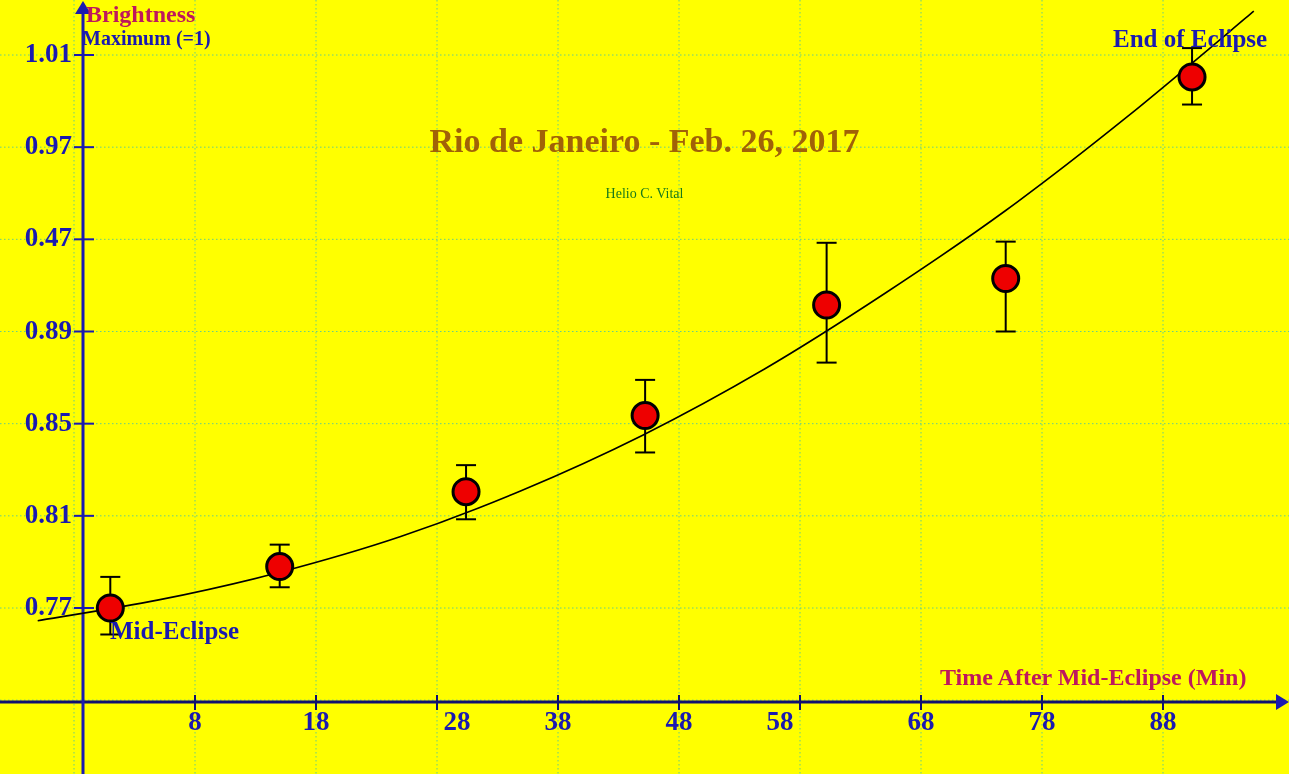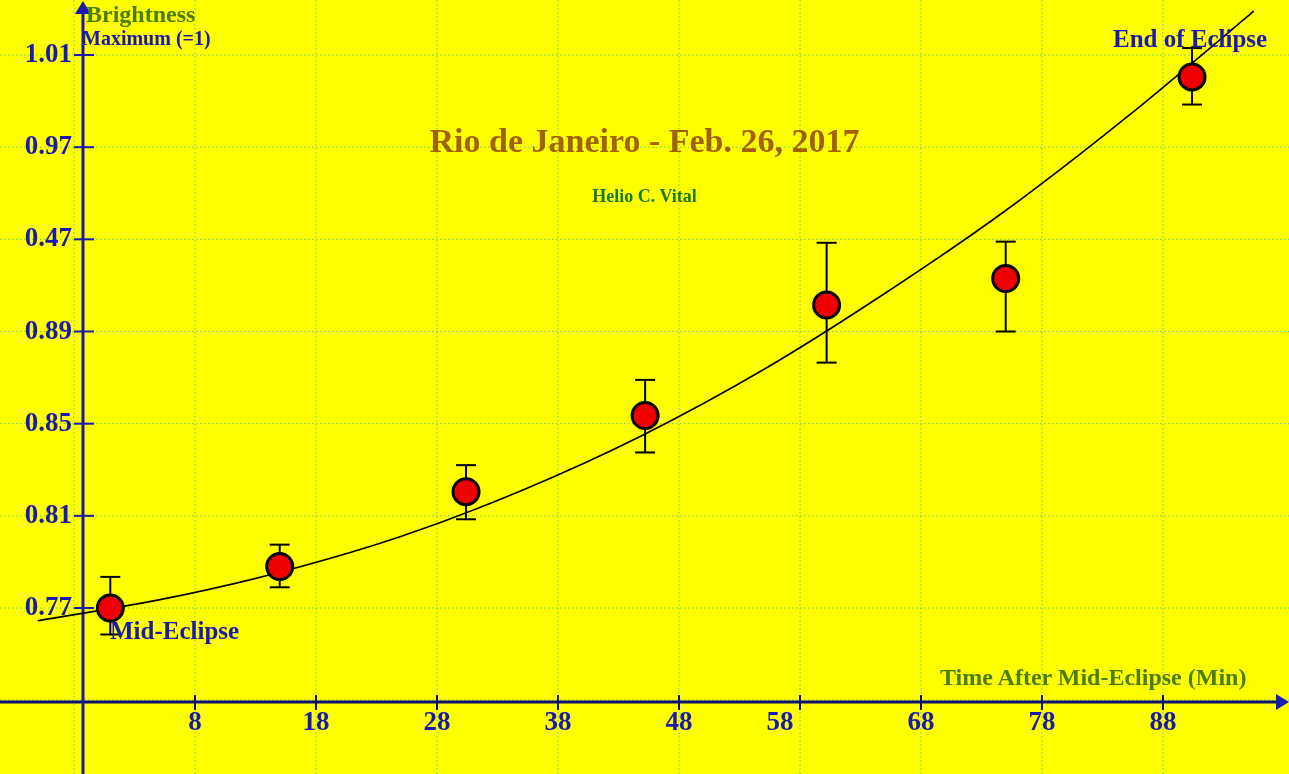--- a/index.html
+++ b/index.html
@@ -16,38 +16,38 @@
 
   .ytick{
     color:#1A1AB0;font-weight:bold;font-size:27px;
     text-align:right;
   }
   .xtick{
     color:#1A1AB0;font-weight:bold;font-size:27px;
     text-align:center;
   }
   .axis-title{
-    color:#4d7c0f;font-weight:bold;font-size:24px;
+    color:#be185d;font-weight:bold;font-size:24px;
   }
   .axis-title-sm{
     color:#1A1AB0;font-weight:bold;font-size:20px;
   }
   .annot{
     color:#1A1AB0;font-weight:bold;font-size:25px;
   }
   .chart-title{
     color:#1A7A1A;font-weight:bold;font-size:34px;
     width:100%;text-align:center;left:0;
   }
   .chart-title2{
     color:#a16207;font-weight:bold;font-size:34px;
     width:100%;text-align:center;left:0;
   }
   .chart-author{
-    color:#1A7A1A;font-weight:bold;font-size:18px;
+    color:#1A7A1A;font-weight:normal;font-size:14px;
     width:100%;text-align:center;left:0;
   }
 </style>
 </head>
 <body>
 
 <div id="stage">
 
   <svg class="layer" viewBox="0 0 1289 774">
     <g id="grid-v">
@@ -155,21 +155,21 @@
       <div class="lbl ytick" style="left: 0px; width: 72px; top: 498.833px;">0.81</div>
       <div class="lbl ytick" style="left: 0px; width: 72px; top: 406.667px;">0.85</div>
       <div class="lbl ytick" style="left: 0px; width: 72px; top: 314.5px;">0.89</div>
       <div class="lbl ytick" style="left: 0px; width: 72px; top: 222.333px;">0.47</div>
       <div class="lbl ytick" style="left: 0px; width: 72px; top: 130.167px;">0.97</div>
       <div class="lbl ytick" style="left: 0px; width: 72px; top: 38px;">1.01</div>
     </div>
   <div id="xlabels">
       <div class="lbl xtick" style="left: 155px; width: 80px; top: 706px;">8</div>
       <div class="lbl xtick" style="left: 276px; width: 80px; top: 706px;">18</div>
-      <div class="lbl xtick" style="left: 397px; width: 80px; top: 706px;">28</div>
+      <div class="lbl xtick" style="left: 417px; width: 80px; top: 706px;">28</div>
       <div class="lbl xtick" style="left: 518px; width: 80px; top: 706px;">38</div>
       <div class="lbl xtick" style="left: 639px; width: 80px; top: 706px;">48</div>
       <div class="lbl xtick" style="left: 740px; width: 80px; top: 706px;">58</div>
       <div class="lbl xtick" style="left: 881px; width: 80px; top: 706px;">68</div>
       <div class="lbl xtick" style="left: 1002px; width: 80px; top: 706px;">78</div>
       <div class="lbl xtick" style="left: 1123px; width: 80px; top: 706px;">88</div>
     </div>
 
 </div>
 

